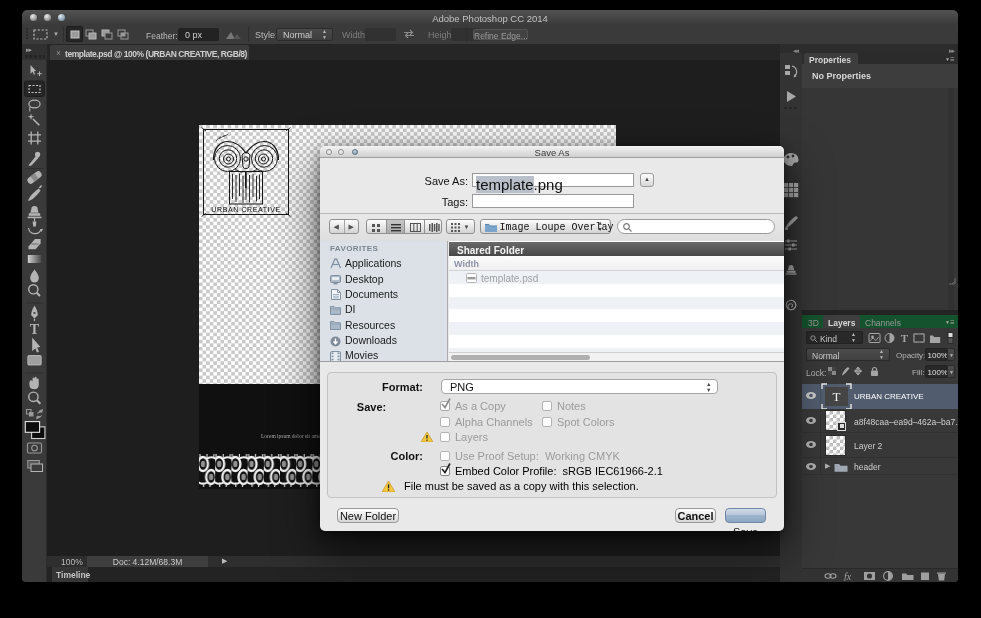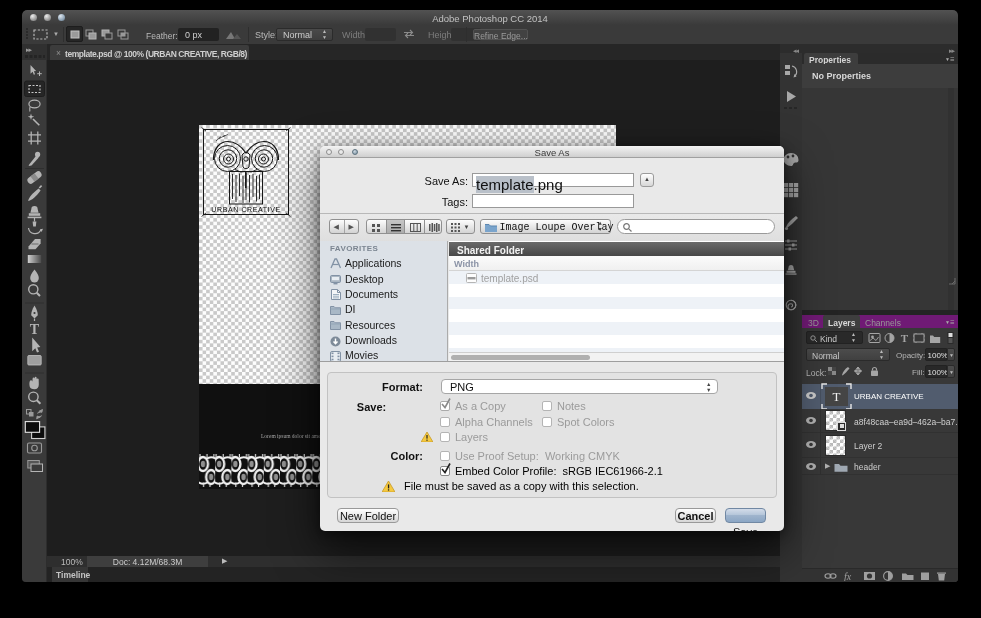--- a/index.html
+++ b/index.html
@@ -273,21 +273,21 @@
       <div class="a" style="left:0;top:24px;width:156px;height:222px;background:#363636;"></div>
       <div class="a" style="left:146px;top:24px;width:6px;height:222px;background:#313131;"></div>
       <svg class="a" style="left:147px;top:214px;" width="7" height="7">
           <path d="M6 0 L6 6 L0 6" fill="none" stroke="#6a6a6a"></path>
           <path d="M6 3 L3 6" stroke="#6a6a6a"></path>
         </svg>
     </div>
 
     <div class="a" style="left:0;top:257px;width:156px;height:5px;background:#242424;"></div>
 
-    <div class="a" style="left:0;top:262px;width:156px;height:13px;background:#701a75;">
+    <div class="a" style="left:0;top:262px;width:156px;height:13px;background:#14532d;">
       <div class="tx" style="left:6px;top:2.5px;font-size:8.5px;color:#989898;">3D</div>
       <div class="a" style="left:21px;top:0;width:37px;height:13px;background:#3e3e3e;border-radius:2px 2px 0 0;"></div>
       <div class="tx" style="left:26px;top:2.5px;font-size:8.5px;font-weight:bold;color:#d8d8d8;">Layers</div>
       <div class="tx" style="left:63px;top:2.5px;font-size:8.5px;color:#989898;">Channels</div>
       <div class="tx" style="left:143px;top:3.5px;font-size:5px;color:#aaa;">▼☰</div>
     </div>
 
     <div class="a" style="left:0;top:275px;width:156px;height:254px;background:#383838;">
 
       <div class="a" style="left:4px;top:3px;width:57px;height:13px;background:#292929;border:1px solid #222;border-radius:2px;box-sizing:border-box;">

